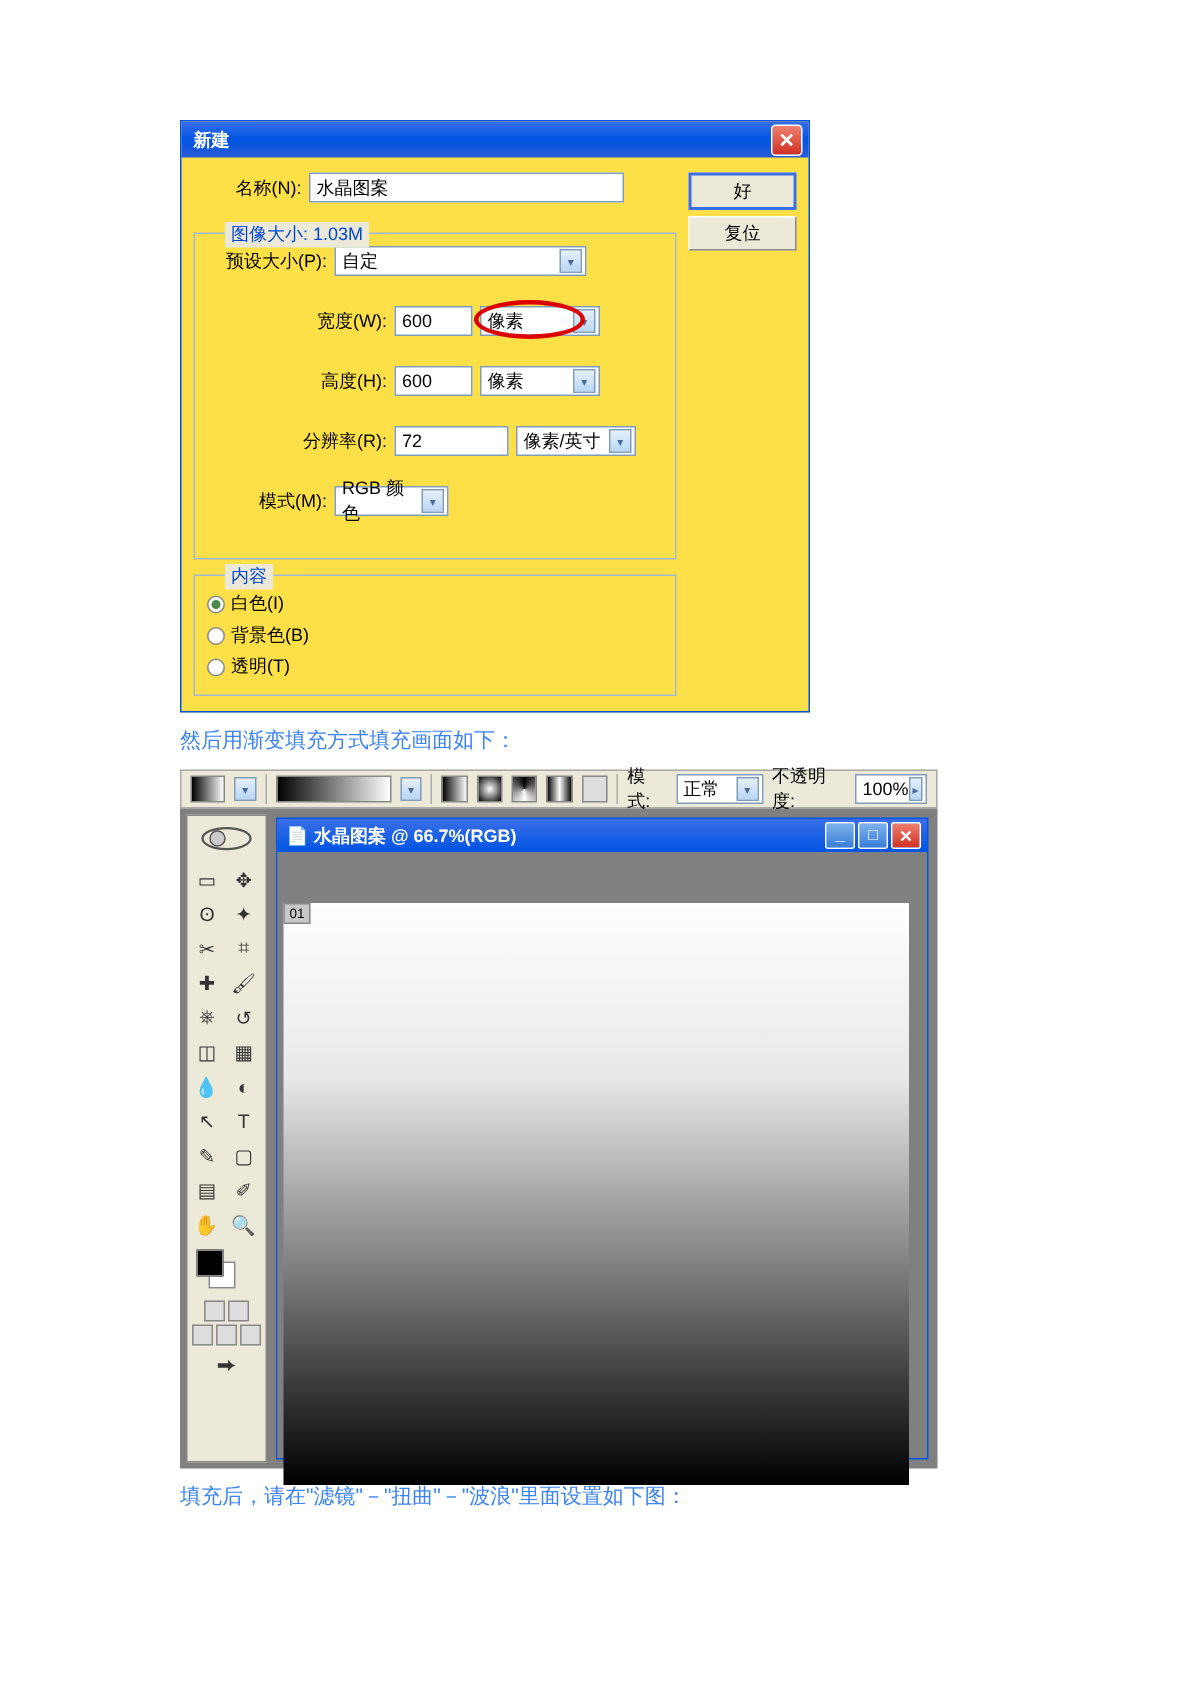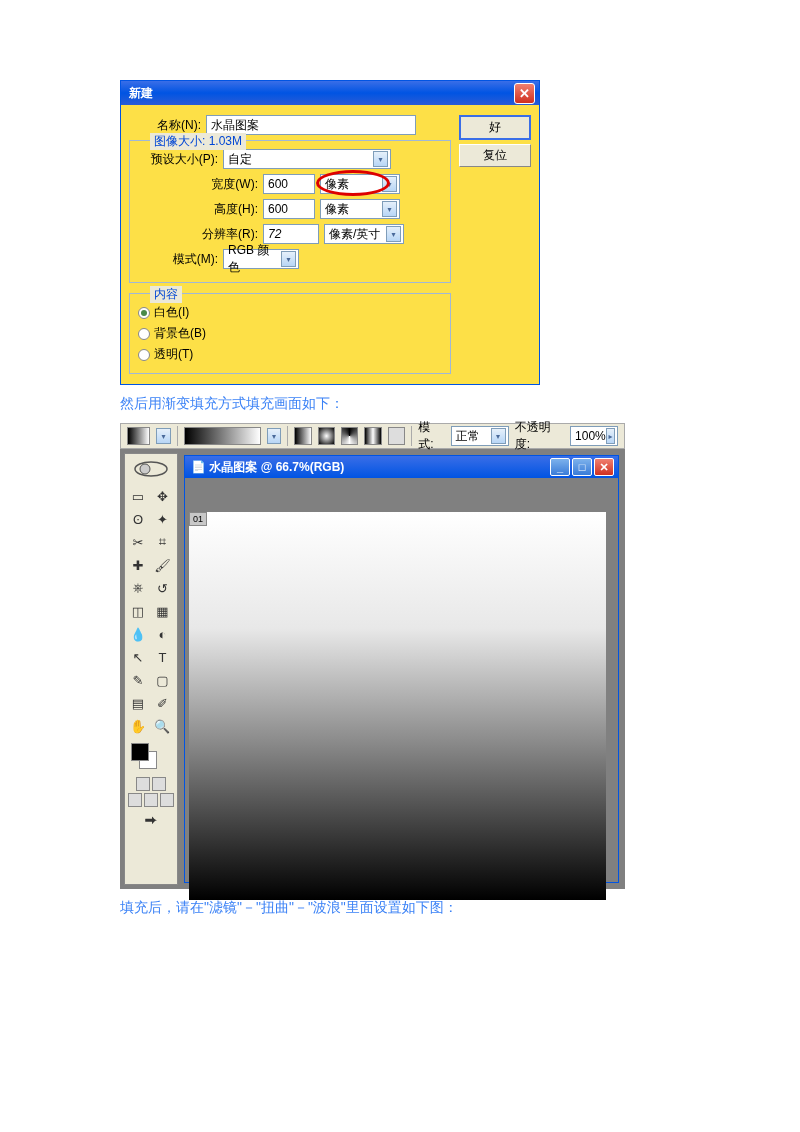--- a/index.html
+++ b/index.html
@@ -6,21 +6,21 @@
 body { font-family: "Microsoft YaHei", SimSun, Arial, sans-serif; font-size: 12px; background: #fff; padding: 80px 120px 40px 120px; width: 800px; }
 
 .dialog { border: 1px solid #0054e3; background: #fde047; width: 420px; margin-bottom: 8px; }
 .titlebar { background: linear-gradient(to bottom, #3a6ee7, #0054e3, #2a5cd5); color: #fff; font-weight: bold; padding: 4px 4px 4px 8px; display: flex; justify-content: space-between; align-items: center; height: 24px; }
 .close-x { width: 21px; height: 21px; background: linear-gradient(to bottom, #f08070, #d03020); border: 1px solid #fff; border-radius: 3px; display: flex; align-items: center; justify-content: center; color: #fff; font-weight: bold; font-size: 13px; }
 .dlg-body { padding: 10px 8px 10px 8px; display: flex; gap: 8px; }
 .dlg-left { flex: 1; }
 .dlg-right { width: 72px; display: flex; flex-direction: column; gap: 4px; }
 .btn { background: #ece9d8; border: 1px solid #888; border-top-color: #fff; border-left-color: #fff; padding: 2px 0; text-align: center; font-size: 12px; }
 .btn-primary { border: 2px solid #3a6ee7; }
-.row { display: flex; align-items: center; margin-bottom: 5px; gap: 5px; }
+.row { display: flex; align-items: center; margin-bottom: 20px; gap: 5px; }
 .lbl { text-align: right; font-size: 12px; }
 .txt-input { border: 1px solid #7f9db9; background: #fff; padding: 2px 4px; height: 20px; font-size: 12px; }
 .select { border: 1px solid #7f9db9; background: #fff; height: 20px; display: flex; align-items: center; justify-content: space-between; padding: 0 2px 0 4px; font-size: 12px; }
 .dd-arrow { width: 15px; height: 16px; background: linear-gradient(to bottom, #e6f0fa, #b8d6f6); border: 1px solid #7f9db9; display: flex; align-items: center; justify-content: center; color: #4a6a9a; font-size: 8px; }
 .fieldset { border: 1px solid #a0b8d7; padding: 8px; margin-top: 4px; position: relative; }
 .legend { position: absolute; top: -8px; left: 20px; background: #ece9d8; padding: 0 4px; color: #0046d5; font-size: 12px; }
 .red-circle { position: absolute; width: 74px; height: 26px; border: 3px solid #d00; border-radius: 50%; pointer-events: none; }
 .radio-row { display: flex; align-items: center; gap: 4px; padding: 2px 0; }
 .radio { width: 12px; height: 12px; border: 1px solid #888; border-radius: 50%; display: inline-flex; align-items: center; justify-content: center; background: #fff; }
 .radio.checked::after { content: ""; width: 6px; height: 6px; background: #4a8a4a; border-radius: 50%; }
@@ -89,21 +89,21 @@
         <div class="row">
           <span class="lbl" style="width:120px">高度(H):</span>
           <input class="txt-input" style="width: 52px;" value="600">
           <div class="select" style="width:80px">
             <span>像素</span>
             <span class="dd-arrow">▾</span>
           </div>
         </div>
         <div class="row">
           <span class="lbl" style="width:120px">分辨率(R):</span>
-          <input class="txt-input" style="width: 56px; font-style: italic;" value="72">
+          <input class="txt-input" style="width: 76px;" value="72">
           <div class="select" style="width:80px">
             <span>像素/英寸</span>
             <span class="dd-arrow">▾</span>
           </div>
         </div>
         <div class="row">
           <span class="lbl" style="width:80px">模式(M):</span>
           <div class="select" style="width:76px">
             <span>RGB 颜色</span>
             <span class="dd-arrow">▾</span>

